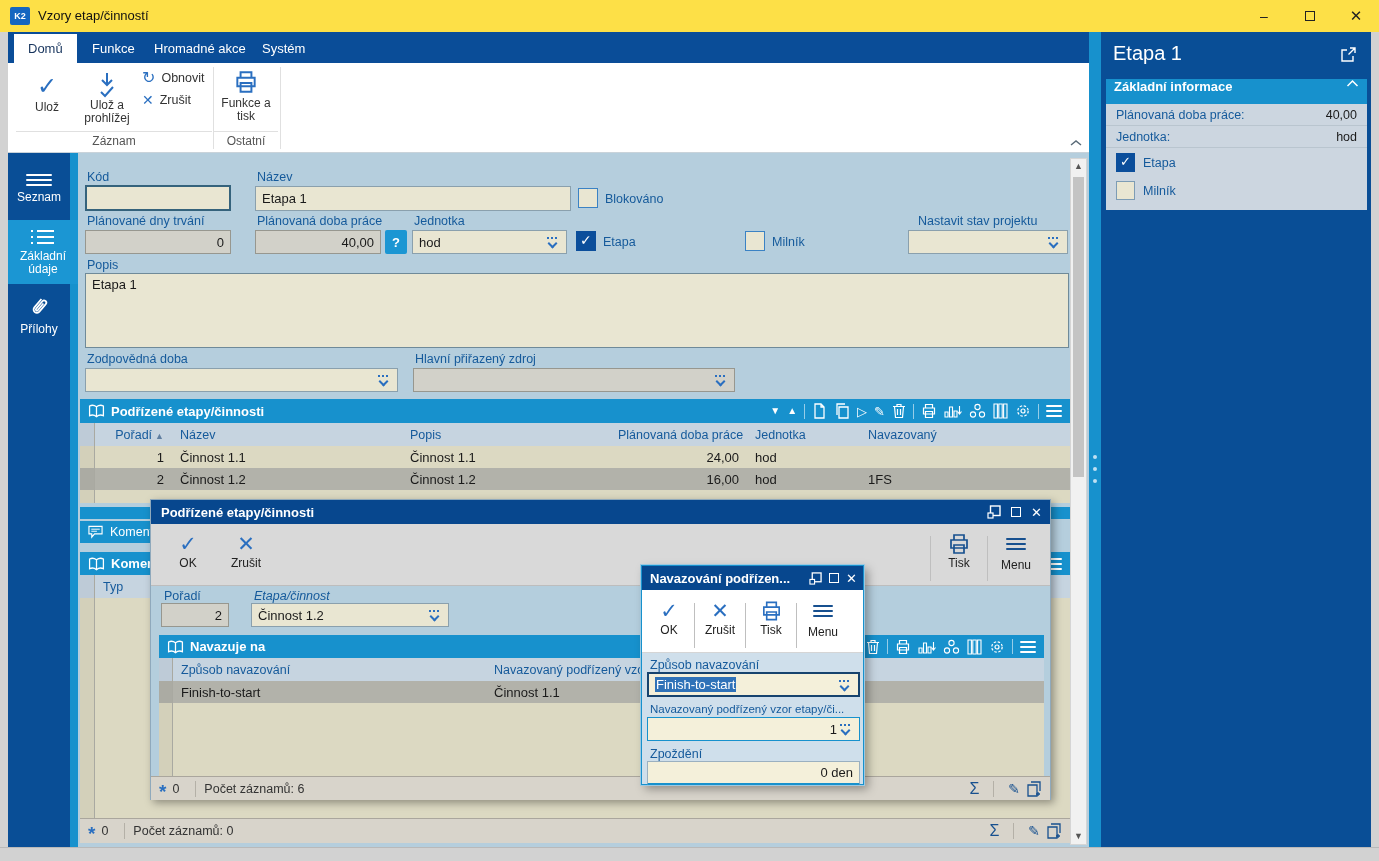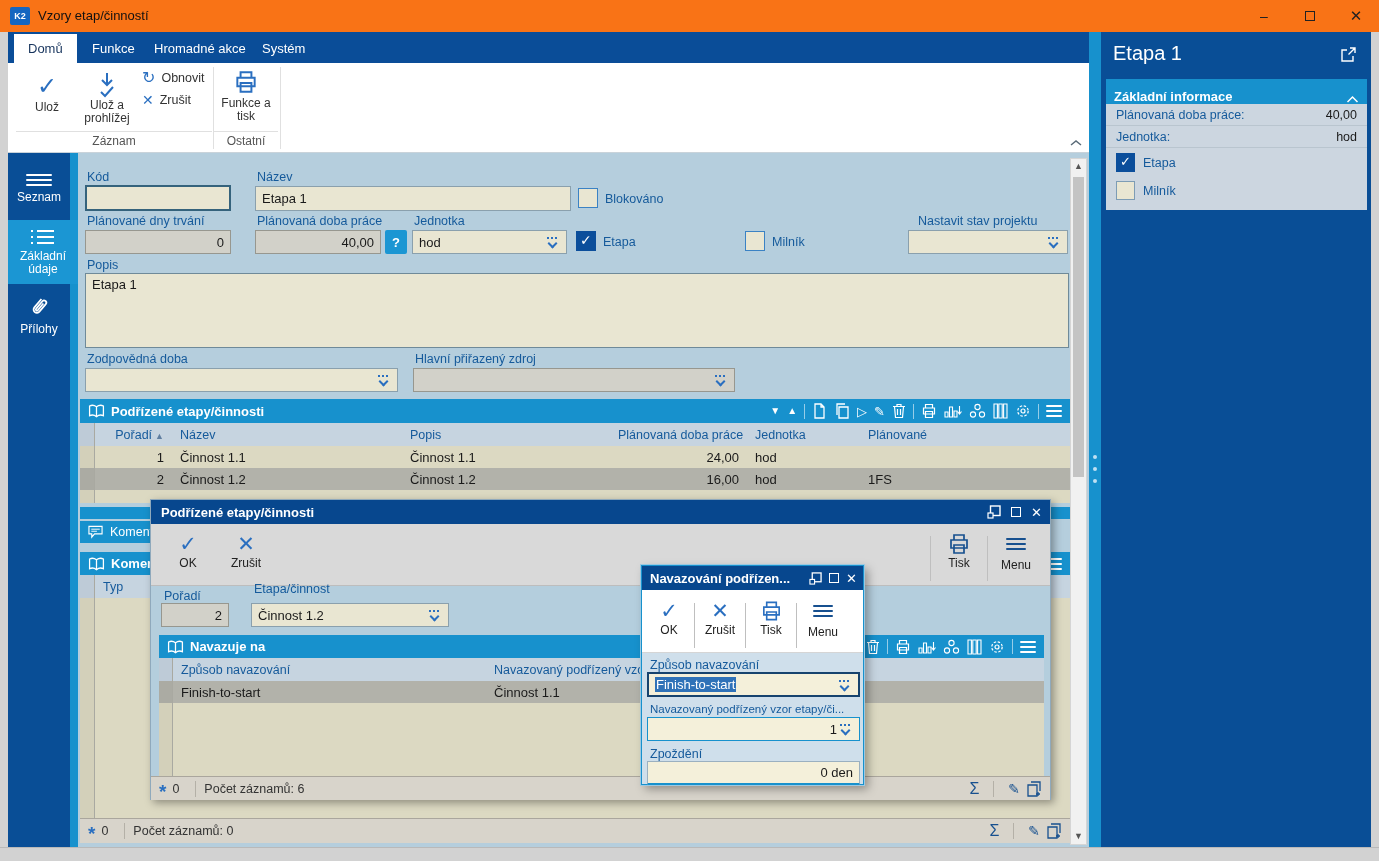--- a/index.html
+++ b/index.html
@@ -3,21 +3,21 @@
 <meta charset="utf-8">
 <style>
   * { margin:0; padding:0; box-sizing:border-box; }
   html,body { background:#9aa3aa; }
   body { font-family:"Liberation Sans","DejaVu Sans",sans-serif; }
   #screen { position:relative; width:1379px; height:861px; background:#d2d2d2; overflow:hidden;
             outline:1px solid #3f6ea5; margin:0 auto; }
   .abs { position:absolute; }
 
   
-  .titlebar { left:0; top:0; width:1379px; height:32px; background:#f97316; }
+  .titlebar { left:0; top:0; width:1379px; height:32px; background:#fde047; }
   .k2logo { left:10px; top:7px; width:20px; height:18px; background:#1566c0; color:#fff;
             font-size:9px; font-weight:bold; display:flex; align-items:center; justify-content:center;
             border-radius:2px; }
   .wtitle { left:38px; top:0; height:32px; line-height:32px; font-size:13px; color:#111; }
   .winbtn { top:0; width:46px; height:32px; display:flex; align-items:center; justify-content:center;
             color:#222; font-size:14px; cursor:default; }
   .wbox { width:10px; height:10px; border:1px solid #222; display:block; }
 
   .frame { background:#d2d2d2; }
 
@@ -93,21 +93,21 @@
   .tbtn .ic { font-size:21px; line-height:24px; color:#2a6fc0; display:block; }
   .tsep { width:1px; align-self:stretch; background:#bfbfbf; margin:4px 0; }
 
   .sel-text { background:#2f72b8; color:#fff; padding:0 1px; }
 
   
   .panel { left:1101px; top:32px; width:270px; height:815px; background:#094e96; }
   .ptitle { position:absolute; left:12px; top:10px; color:#fff; font-size:20px; }
   .card { position:absolute; left:5px; top:47px; width:261px; background:#ccd6e0; }
   .card-h { height:25px; background:#1791cd; color:#fff; font-size:13px; font-weight:bold;
-            display:flex; align-items:flex-end; padding:0 8px; }
+            display:flex; align-items:flex-start; padding:0 8px; }
   .prow { height:22px; display:flex; align-items:center; justify-content:space-between; padding:0 10px;
           border-bottom:1px solid #b9c5cf; font-size:12.5px; }
   .prow .pl { color:#155a9b; } .prow .pv { color:#1b1b1b; }
   .pcb { position:relative; width:19px; height:19px; background:#e9e6d2; border:1px solid #7d9cb5; flex:none; }
   .pcb.checked { background:#0b4e9b; border-color:#0b4e9b; }
   .pcb.checked::after { content:"✓"; color:#fff; font-size:13px; font-weight:bold; position:absolute; left:3px; top:0; }
   .pcheckrow { display:flex; align-items:center; gap:8px; padding:5px 10px 4px; color:#155a9b; font-size:12.5px; }
 
   
   .scroll { left:1070px; top:158px; width:17px; height:687px; background:#f1f1f1; border:1px solid #d5d5d5; }
@@ -316,21 +316,21 @@
         </span>
     </span>
   </div>
   <div class="colhead" style="left:80px;top:423px;width:990px;height:23px;">
     <span class="gut"></span>
     <span class="cell" style="width:77px;text-align:right;"><span>Pořadí</span><span class="sortmark">▲</span></span>
     <span class="cell" style="width:230px;">Název</span>
     <span class="cell" style="width:208px;">Popis</span>
     <span class="cell" style="width:137px;">Plánovaná doba práce</span>
     <span class="cell" style="width:113px;">Jednotka</span>
-    <span class="cell" style="flex:1;">Plánované</span>
+    <span class="cell" style="flex:1;">Navazovaný</span>
   </div>
   <div class="trow cream" style="left:80px;top:446px;width:990px;height:22px;">
     <span class="gut"></span>
     <span class="cell" style="width:77px;text-align:right;">1</span>
     <span class="cell" style="width:230px;">Činnost 1.1</span>
     <span class="cell" style="width:208px;">Činnost 1.1</span>
     <span class="cell" style="width:137px;text-align:right;">24,00</span>
     <span class="cell" style="width:113px;">hod</span>
     <span class="cell" style="flex:1;"></span>
   </div>
@@ -471,21 +471,21 @@
             </span>
           <span>Menu</span>
         </div>
       </div>
     </div>
 
     <div class="flabel" style="left:13px;top:89px;">Pořadí</div>
     <div class="field gray" style="left:10px;top:103px;width:68px;height:24px;">
       <span class="val r">2</span>
     </div>
-    <div class="flabel" style="left:103px;top:82px;">Etapa/činnost</div>
+    <div class="flabel" style="left:103px;top:89px;font-style:italic;">Etapa/činnost</div>
     <div class="field" style="left:100px;top:103px;width:198px;height:24px;">
       <span class="val">Činnost 1.2</span>
       <span class="dd">
           <i class="dots"></i>
           <i class="vee"></i>
         </span>
     </div>
 
     <div class="thead-bar" style="left:8px;top:135px;width:885px;height:23px;">
       <svg class="ic" width="17" height="14" viewBox="0 0 16 13" style="margin-left:8px;">

